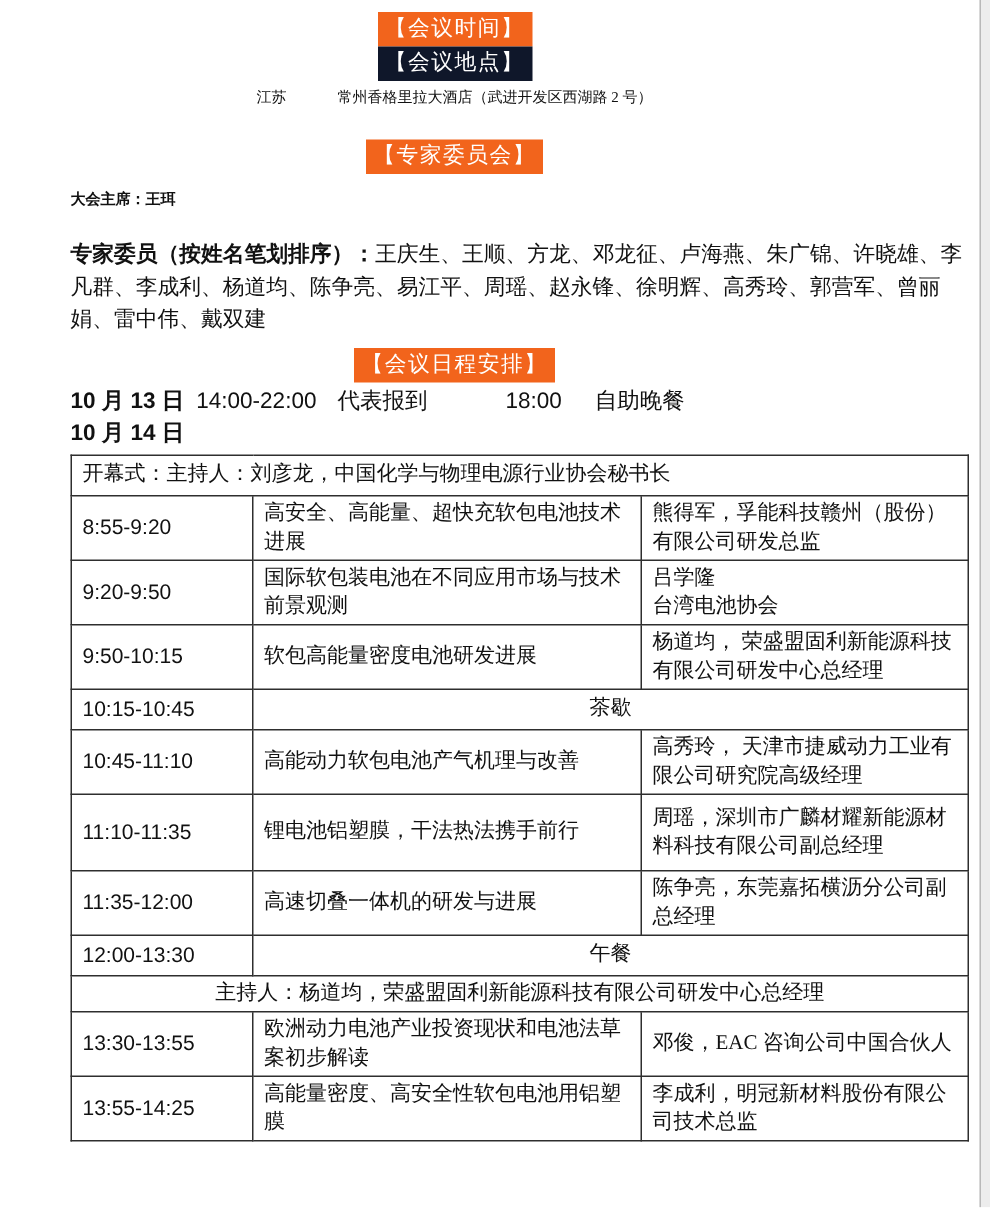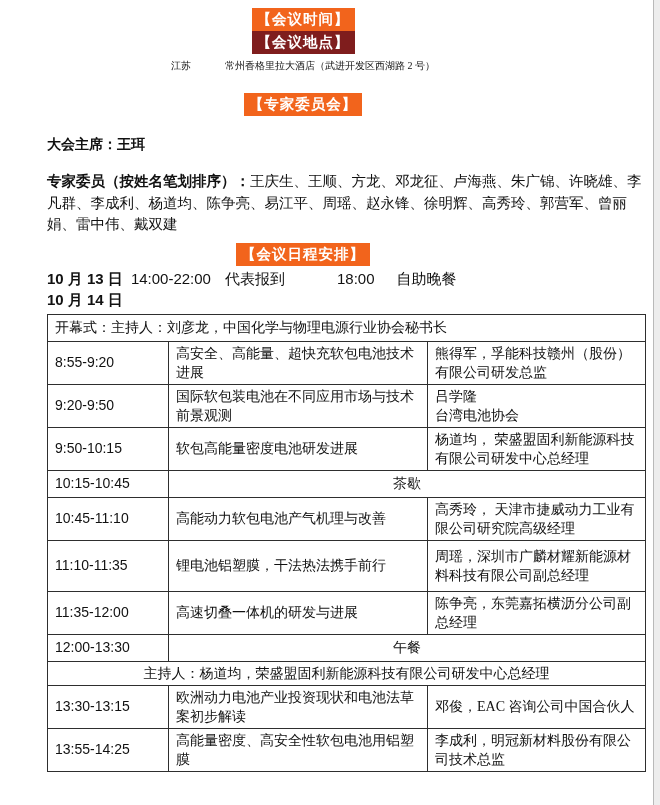--- a/index.html
+++ b/index.html
@@ -13,43 +13,43 @@
   }
   .page-edge{
     position:absolute;top:0;right:0;width:6px;height:805px;
     background:#ededed;border-left:1px solid #b9b9b9;
   }
   .center-col{width:606px;text-align:center;}
   .badge{
     display:inline-block;
     color:#fff;
     font-family:"Liberation Sans", sans-serif;
-    font-weight:bold;
+    font-weight:normal;
     font-size:14.5px;
     line-height:18px;
     padding:2px 5px 3px 5px;
     letter-spacing:1px;
     text-align:center;
   }
   .badge-row{margin:0;line-height:22px;}
   .mt8{margin-top:8px;}
   .date-line{
     font-size:14.5px;font-weight:bold;line-height:22px;margin:1px 0 0 0;
     font-family:"Liberation Sans", sans-serif;
   }
   .loc-line{
     font-size:10px;line-height:22px;margin:1px 0 0 0;
   }
   .loc-gap{display:inline-block;width:34px;}
   .sec-committee{margin-top:16px;}
   .body-col{margin-left:47px;margin-right:15px;}
   .chair-line{
-    margin-top:18px;
+    margin-top:7px;
     font-family:"Liberation Sans", sans-serif;
-    font-weight:bold;font-size:14px;line-height:21px;
+    font-weight:bold;font-size:10px;line-height:21px;
   }
   .members-par{
     font-size:14.5px;line-height:21.5px;margin-top:16px;
     text-align:left;
   }
   .members-label{font-family:"Liberation Sans", sans-serif;font-weight:bold;}
   .sec-agenda{margin-top:7px;}
   .day-line{
     font-size:15px;line-height:20px;margin-top:3px;
     font-family:"Liberation Sans", sans-serif;
@@ -91,21 +91,21 @@
 <body>
 
 <div class="page">
   <div class="page-edge"></div>
 
   <div class="center-col">
     <div class="badge-row mt8">
       <span class="badge" style="background: rgb(242, 100, 28);">【会议时间】</span>
     </div>
     <div class="badge-row">
-      <span class="badge" style="background: #7f1d1d;">【会议地点】</span>
+      <span class="badge" style="background: #0f172a;">【会议地点】</span>
     </div>
     <div class="loc-line"><span>江苏</span><span class="loc-gap"></span><span>常州香格里拉大酒店（武进开发区西湖路 2 号）</span></div>
 
     <div class="badge-row sec-committee">
       <span class="badge" style="background: rgb(242, 100, 28);">【专家委员会】</span>
     </div>
   </div>
 
   <div class="body-col">
     <div class="chair-line"><span>大会主席：</span><span>王珥</span></div>
@@ -169,21 +169,21 @@
         <td class="pre">陈争亮，东莞嘉拓横沥分公司副总经理</td>
       </tr>
       <tr class="h24">
         <td class="t-time">12:00-13:30</td>
         <td colspan="2" class="c-center">午餐</td>
       </tr>
       <tr class="h21">
         <td colspan="3" class="c-center">主持人：杨道均，荣盛盟固利新能源科技有限公司研发中心总经理</td>
       </tr>
       <tr class="h38">
-        <td class="t-time">13:30-13:15</td>
+        <td class="t-time">13:30-13:55</td>
         <td>欧洲动力电池产业投资现状和电池法草案初步解读</td>
         <td class="pre">邓俊，EAC 咨询公司中国合伙人</td>
       </tr>
       <tr class="h38">
         <td class="t-time">13:55-14:25</td>
         <td>高能量密度、高安全性软包电池用铝塑膜</td>
         <td class="pre">李成利，明冠新材料股份有限公司技术总监</td>
       </tr>
 
     </tbody>

